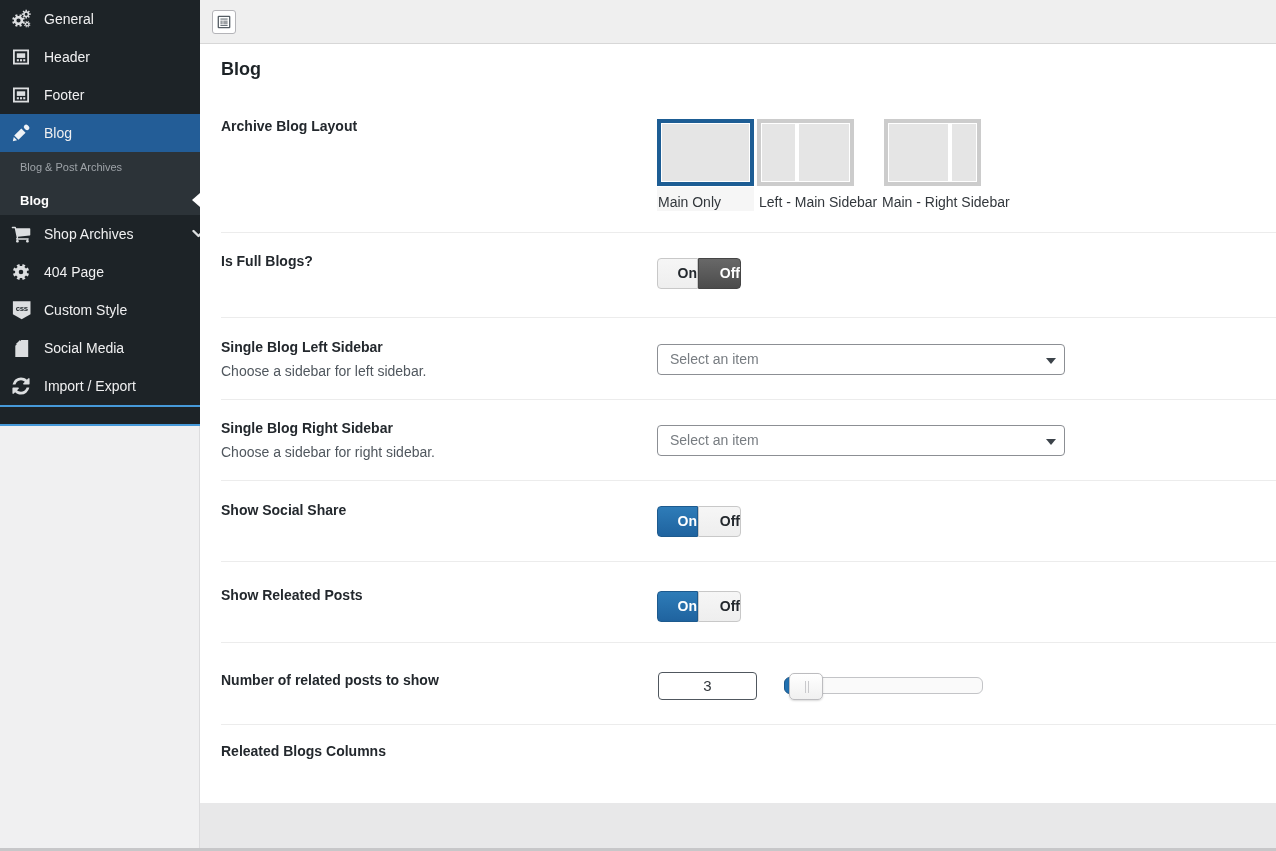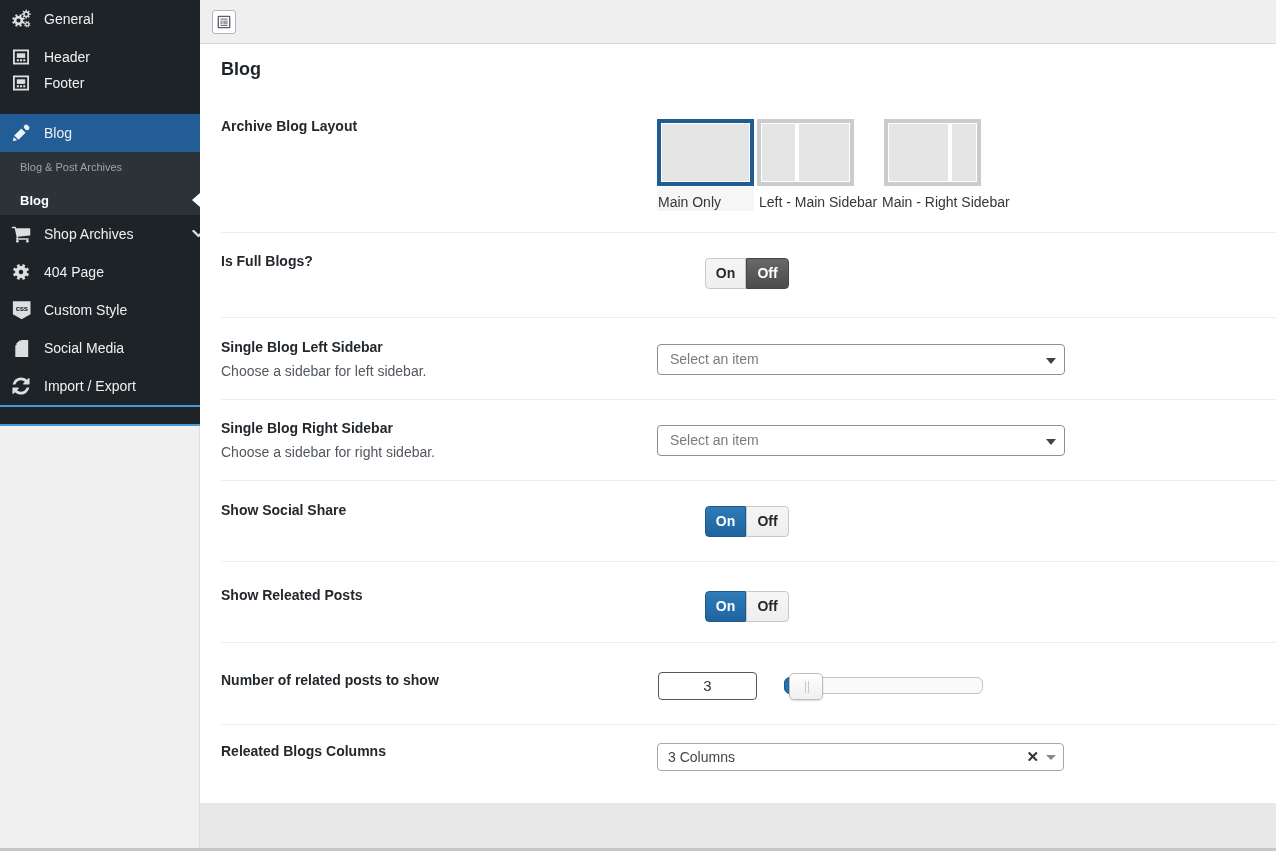--- a/index.html
+++ b/index.html
@@ -40,21 +40,21 @@
 
 
 .thumb { position:absolute; width:97px; height:67px; background:#e5e5e5; }
 .thumb.sel { border:4px solid #1d5d94; box-shadow:inset 0 0 0 1px #fff; }
 .thumb.uns { border:4px solid #cccccc; box-shadow:inset 0 0 0 1px #fff; }
 .thumb .vline { position:absolute; top:1px; bottom:1px; width:4px; background:#fff; }
 .tcap { position:absolute; font-size:14px; color:#32373c; white-space:nowrap; }
 
 
 .toggle { position:absolute; width:84px; height:31px; font-size:14px; font-weight:bold; }
-.tg { position:absolute; top:0; height:31px; line-height:29px; text-align:center;margin-left:48px; }
+.tg { position:absolute; top:0; height:31px; line-height:29px; text-align:right; }
 .tg-on { left:0; width:41px; border-radius:4px 0 0 4px; }
 .tg-off { left:41px; width:43px; border-radius:0 4px 4px 0; }
 .tg-light { background:linear-gradient(#f6f6f6,#eeeeee); border:1px solid #c8c8c8; color:#23282d; }
 .tg-dark { background:linear-gradient(#686868,#4c4c4c); border:1px solid #454545; color:#fff; }
 .tg-blue { background:linear-gradient(#2e7cb8,#1f639f); border:1px solid #1d5a8e; color:#fff; }
 
 
 .wpselect { position:absolute; left:457px; width:408px; height:31px; background:#fff;
   border:1px solid #8c8f94; border-radius:4px; font-size:14px; color:#777c81; line-height:29px; padding-left:12px; }
 .caret-dark { position:absolute; right:8px; top:13px; width:0; height:0;
@@ -93,21 +93,21 @@
 <div class="mitem" style="top:38px">
   <svg width="20" height="20" viewBox="0 0 20 20">
       <rect x="2.9" y="3.4" width="14.2" height="13.2" fill="none" stroke="#dcdee0" stroke-width="1.8"></rect>
       <rect x="5.8" y="6.3" width="8.4" height="4.6" fill="#dcdee0"></rect>
       <rect x="5.8" y="12.2" width="2.1" height="2.1" fill="#dcdee0"></rect>
       <rect x="9" y="12.2" width="2.1" height="2.1" fill="#dcdee0"></rect>
       <rect x="12.2" y="12.2" width="2.1" height="2.1" fill="#dcdee0"></rect>
     </svg>
   <span class="txt">Header</span>
 </div>
-<div class="mitem" style="top:64px">
+<div class="mitem" style="top:76px">
   <svg width="20" height="20" viewBox="0 0 20 20">
       <rect x="2.9" y="3.4" width="14.2" height="13.2" fill="none" stroke="#dcdee0" stroke-width="1.8"></rect>
       <rect x="5.8" y="6.3" width="8.4" height="4.6" fill="#dcdee0"></rect>
       <rect x="5.8" y="12.2" width="2.1" height="2.1" fill="#dcdee0"></rect>
       <rect x="9" y="12.2" width="2.1" height="2.1" fill="#dcdee0"></rect>
       <rect x="12.2" y="12.2" width="2.1" height="2.1" fill="#dcdee0"></rect>
     </svg>
   <span class="txt">Footer</span>
 </div>
 <div class="mitem msel" style="top:114px">
@@ -227,17 +227,16 @@
   <div id="numbox">3</div>
   <div id="track"></div>
   <div id="trackblue"></div>
   <div id="handle">
       <span class="g" style="left:15px"></span>
       <span class="g" style="left:18px"></span>
     </div>
   <div class="rowline" style="top:679px"></div>
 
   <div class="lbl" style="top:698px">Releated Blogs Columns</div>
-  <div id="s2">3 Columns<span class="x">✕</span><span class="car"></span></div>
 </div>
 
 <div class="abs" id="footer-gray"></div>
 <div class="abs" id="bottom-line"></div>
 
 </body></html>

